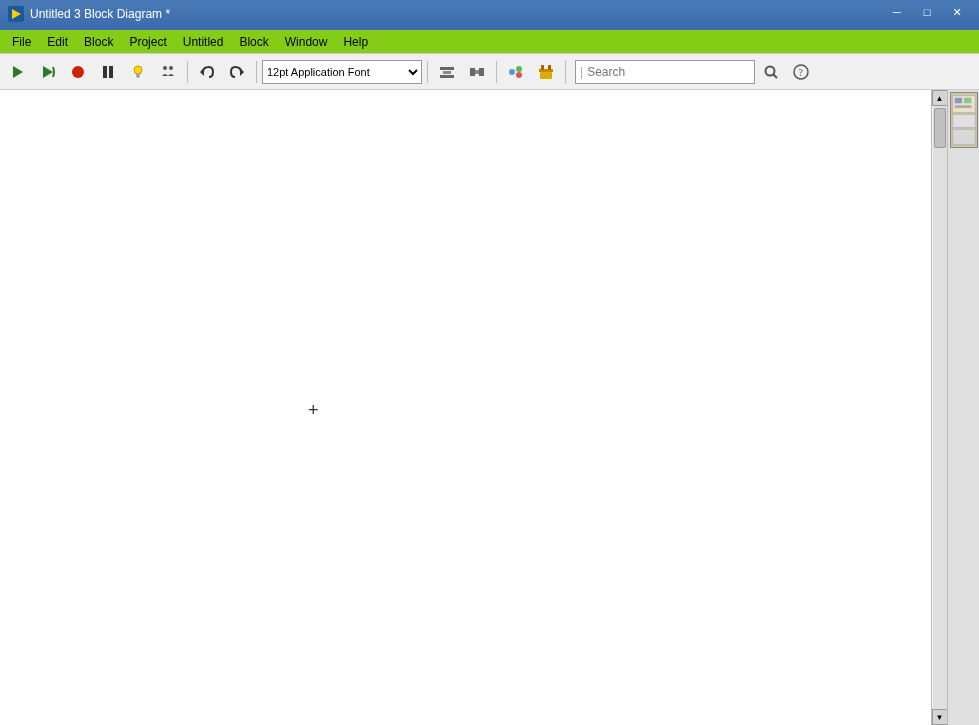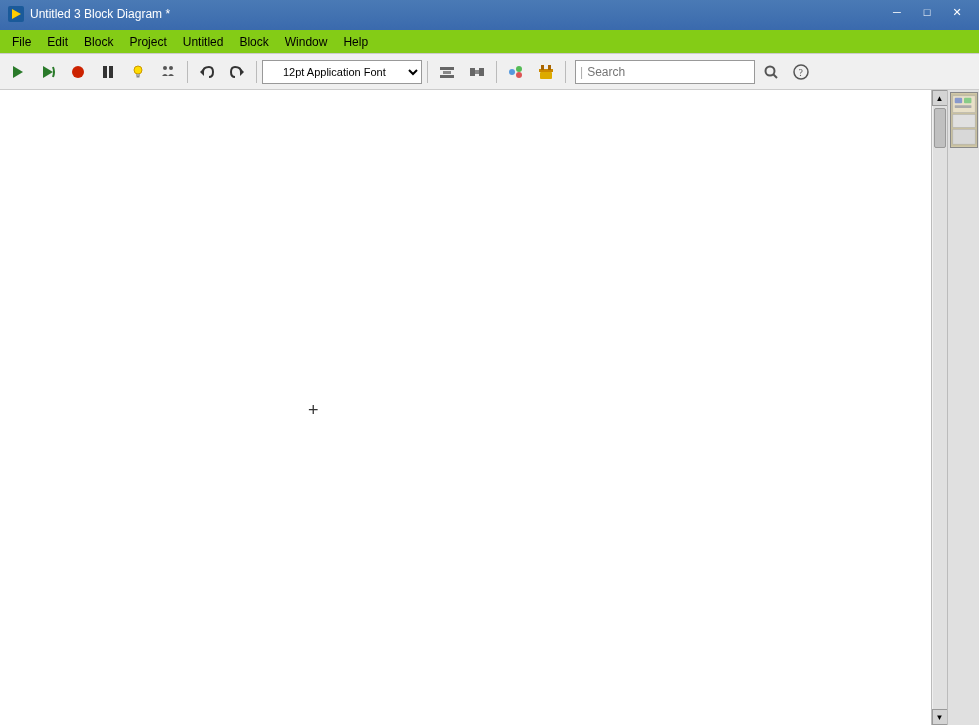--- a/index.html
+++ b/index.html
@@ -97,21 +97,21 @@
       width: 1px;
       height: 22px;
       background: #bbb;
       margin: 0 3px;
     }
     .font-select {
       height: 24px;
       font-size: 11px;
       border: 1px solid #999;
       background: white;
-      padding: 0 16px;
+      padding: 0 0;
       cursor: pointer;
       width: 160px;
     }
 
     
     #search-box-area {
       display: flex;
       align-items: center;
       border: 1px solid #999;
       background: white;

